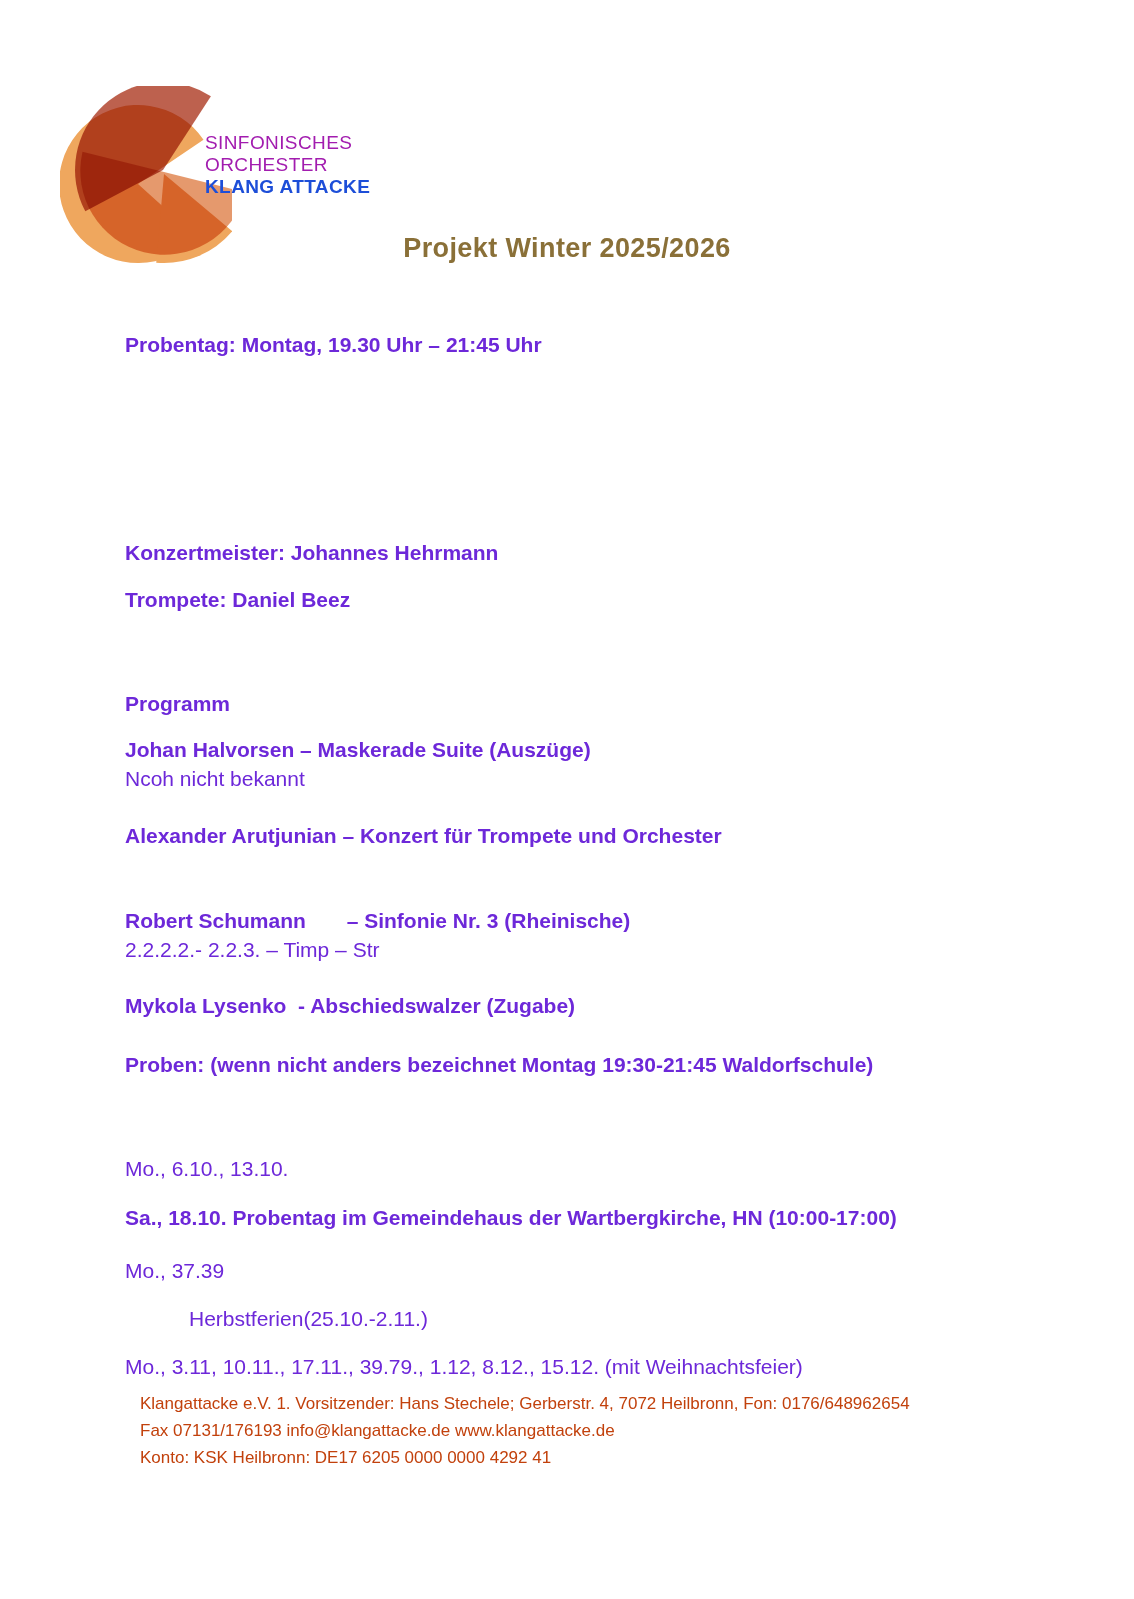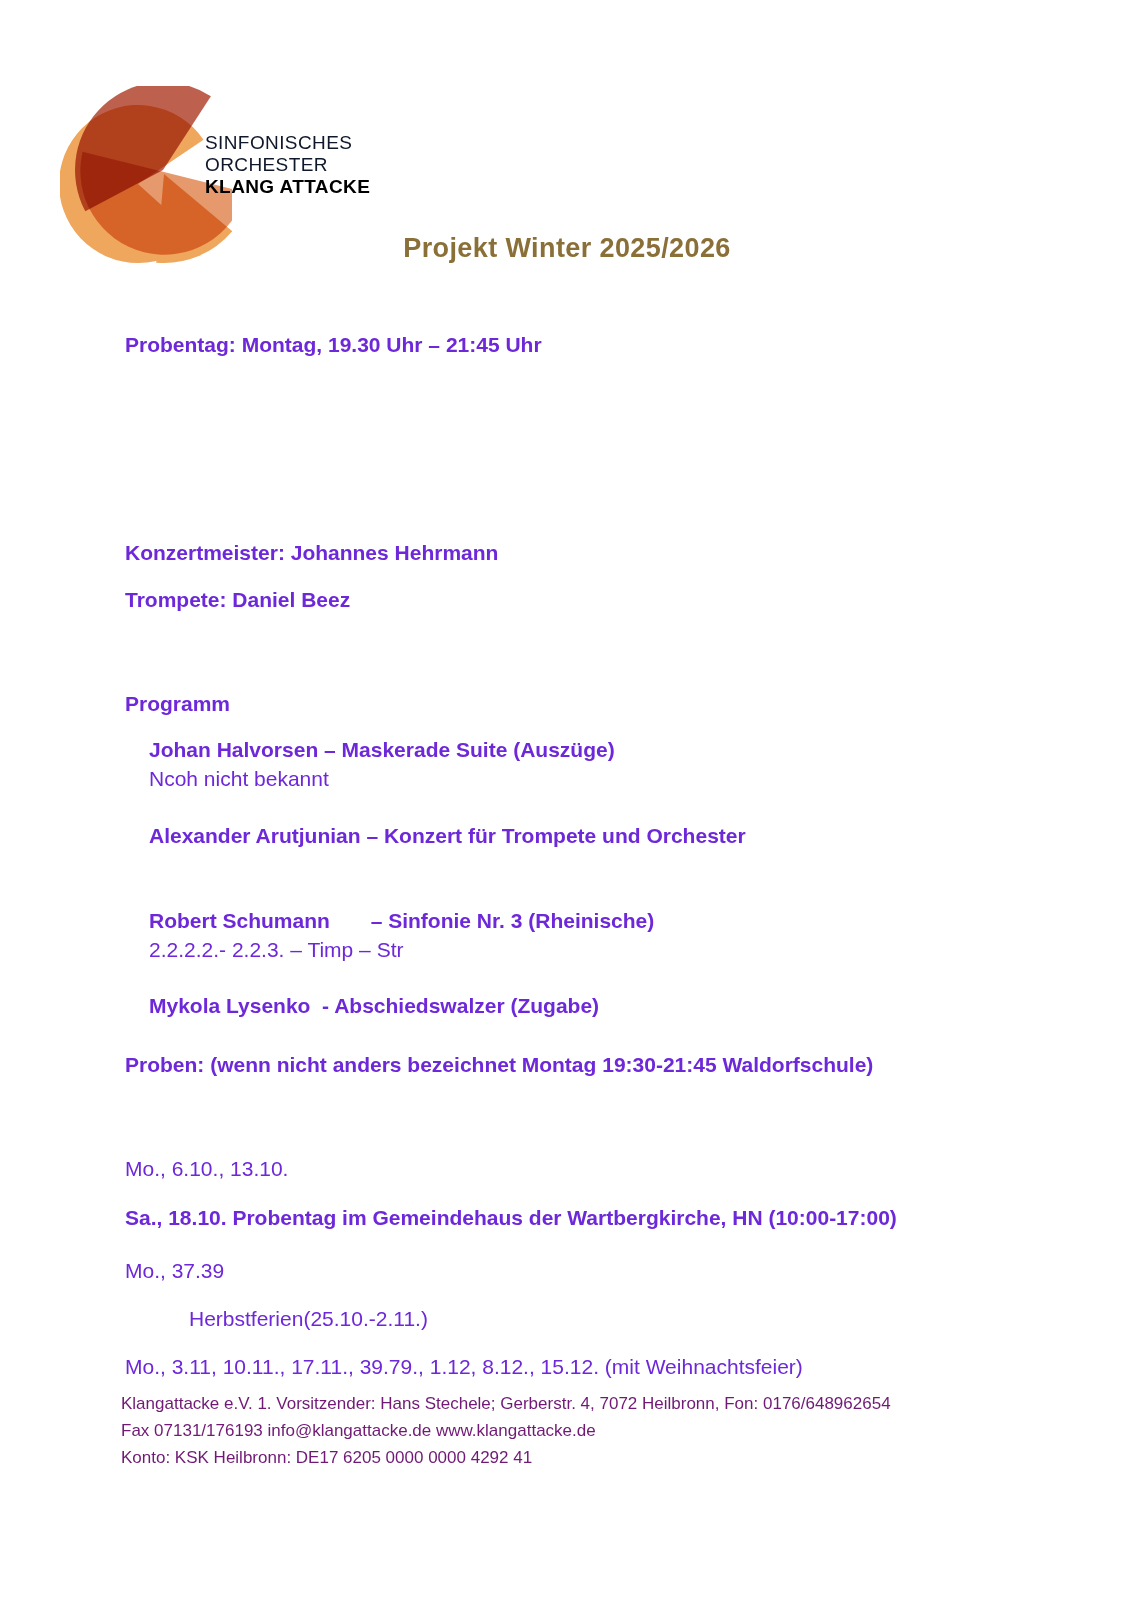--- a/index.html
+++ b/index.html
@@ -10,48 +10,48 @@
     background: #ffffff;
     font-family: "Liberation Sans", sans-serif;
     color: #1b1b1b;
     overflow: hidden;
   }
   .abs { position: absolute; }
 
   
   .logo-mark { left: 60px; top: 86px; width: 172px; height: 184px; }
   .logo-text { left: 205px; top: 132px; font-size: 19px; line-height: 22px; letter-spacing: 0.4px; }
-  .logo-text .gray { color: #0f172a; font-weight: 400; }
-  .logo-text .black { color: #000000; font-weight: 700; }
+  .logo-text .gray { color: #a21caf; font-weight: 400; }
+  .logo-text .black { color: #1d4ed8; font-weight: 700; }
 
   
   .title {
     left: 0; top: 233px; width: 1134px;
     text-align: center;
     font-size: 27px; font-weight: 700; letter-spacing: 0.4px;
     color: #8a7038;
   }
 
   
   .para {
     left: 125px; width: 895px;
     font-size: 21px; line-height: 33px;
     white-space: pre-wrap;
     color: #6d28d9;
   }
   .bold { font-weight: 700; }
   .reg  { font-weight: 400; }
-  .tight { line-height: 29px; margin-left: 24px; }
+  .tight { line-height: 29px; }
   .indent { padding-left: 64px; }
 
   .footer {
-    left: 121px; width: 920px;
+    left: 140px; width: 920px;
     font-size: 17px; line-height: 27px;
     white-space: pre-wrap;
-    color: #701a75;
+    color: #c2410c;
   }
 </style>
 </head>
 <body>
 
 <div class="page">
 
   <svg class="abs logo-mark" viewBox="0 0 172 184" aria-hidden="true">
 
     <path d="M78,98 L136.7,150.9 A79,79 0 1 1 143.5,53.8 Z" fill="#EFA75E"></path>

